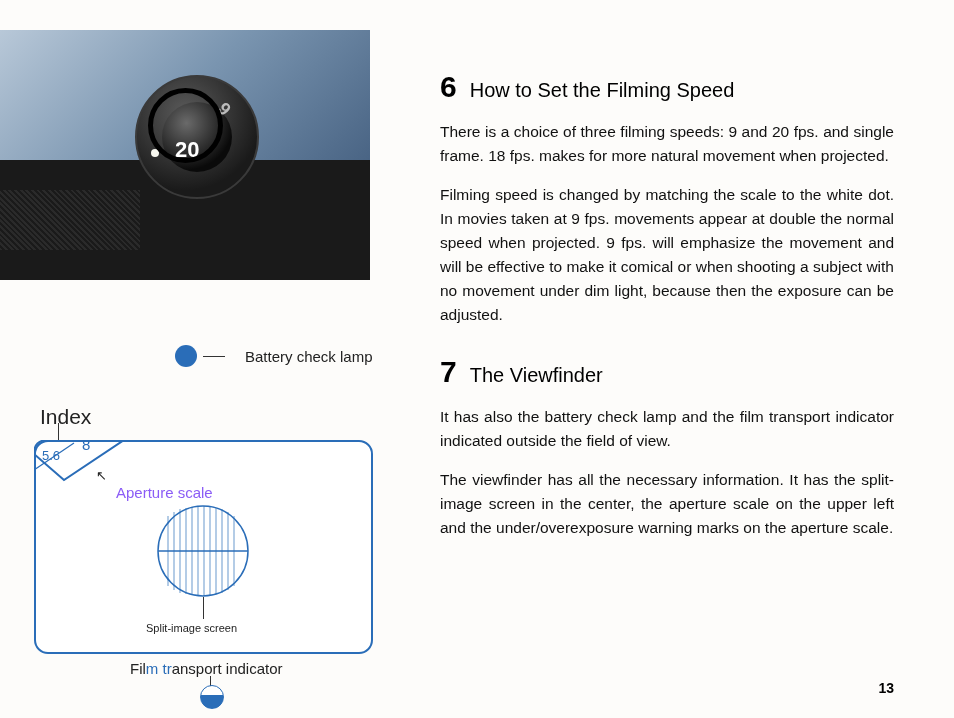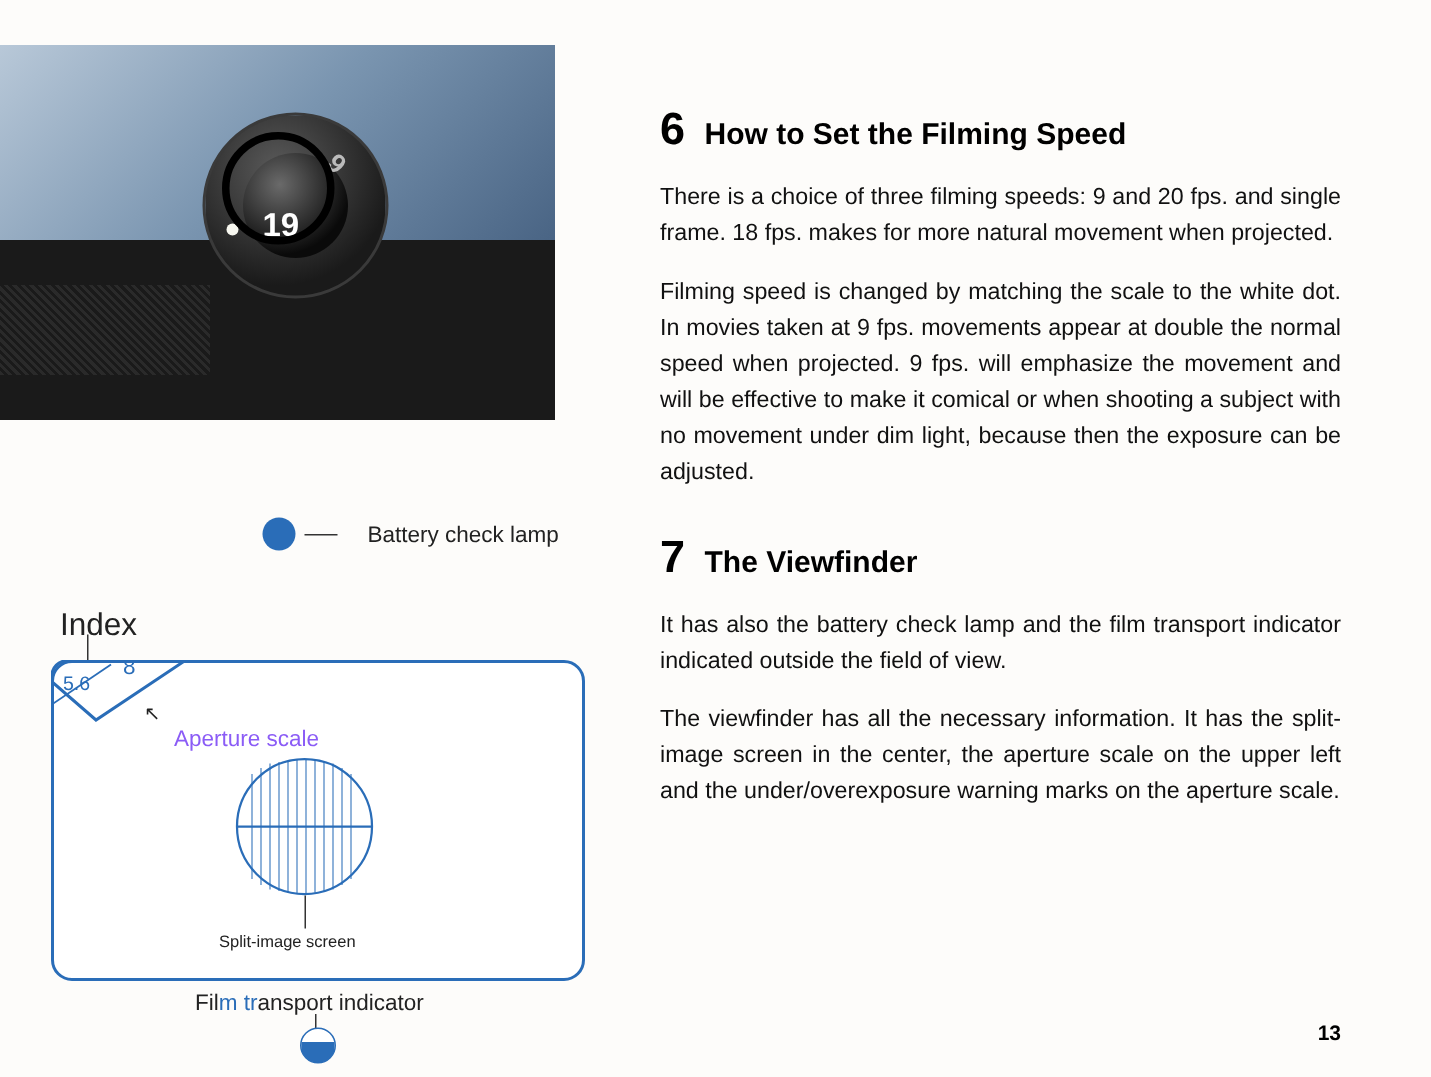--- a/index.html
+++ b/index.html
@@ -120,21 +120,20 @@
     width: 1px; height: 18px; background: #333;
   }
 
   .viewfinder-box {
     position: absolute;
     top: 420px; left: 34px;
     width: 335px; height: 210px;
     border: 2px solid #2a6db8;
     border-radius: 14px;
     background: #fff;
-    padding-left: 17px;
   }
   .ap-corner {
     position: absolute;
     top: -2px; left: -2px;
     width: 90px; height: 50px;
     overflow: hidden;
   }
   .ap-corner svg { display: block; }
   .ap-num {
     position: absolute;
@@ -201,21 +200,21 @@
   }
   .section-num {
     font-size: 30px;
     font-weight: 900;
     margin-right: 14px;
     font-family: Arial Black, Arial, sans-serif;
     letter-spacing: -1px;
   }
   .section-title {
     font-size: 20px;
-    font-weight: bold;
+    font-weight: normal;
   }
   .body-text {
     font-size: 15.5px;
     line-height: 1.55;
     color: #111;
     text-align: justify;
     margin-bottom: 6px;
   }
   .section-block { margin-bottom: 28px; }
 
@@ -232,21 +231,21 @@
 
 <div class="page">
 
   <div class="left-col">
 
     <div class="photo">
       <div class="photo-body"></div>
       <div class="photo-leather"></div>
       <div class="dial">
         <div class="dial-inner"></div>
-        <div class="dial-num n18">19</div>
+        <div class="dial-num n18">20</div>
         <div class="dial-num n9">9</div>
         <div class="white-dot"></div>
       </div>
       <div class="circle-highlight"></div>
     </div>
 
     <div class="battery-check">
       <div class="blue-dot"></div>
       <div class="lead-line"></div>
       <span class="label-text">Battery check lamp</span>

